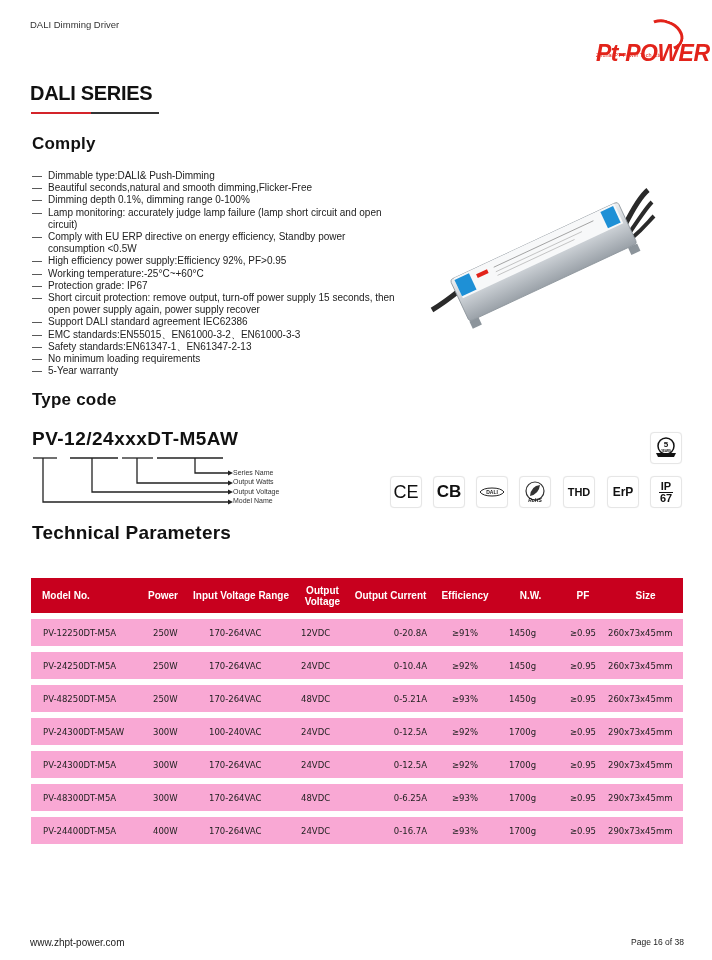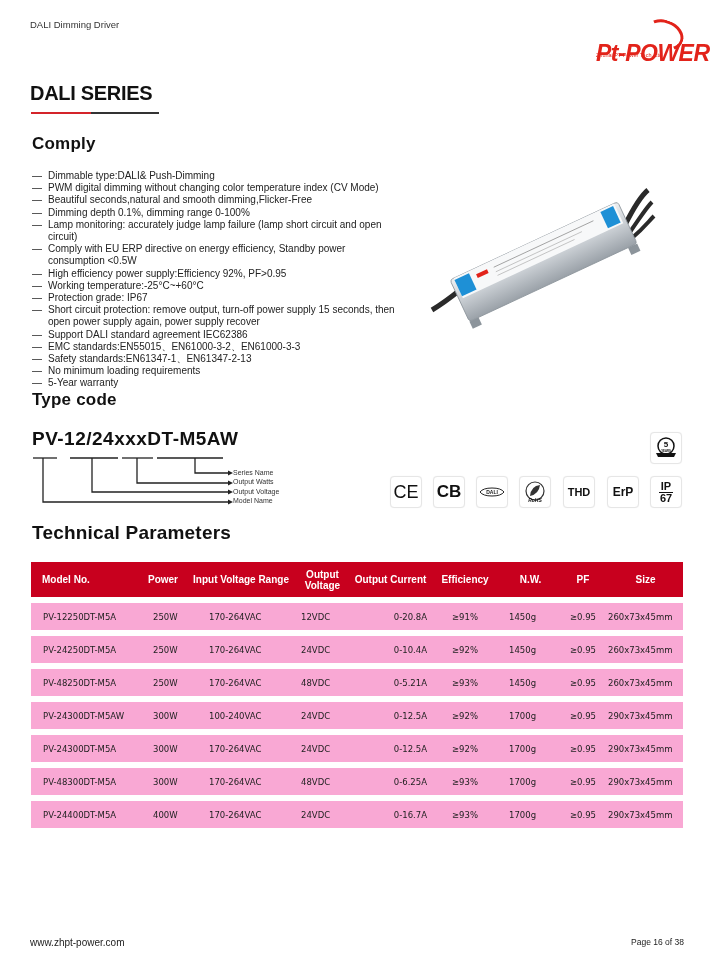--- a/index.html
+++ b/index.html
@@ -22,21 +22,21 @@
   .feature-list li { position: relative; padding-left: 16px; font-size: 10px; line-height: 12.2px; color: #222; }
   .feature-list li::before { content: "—"; position: absolute; left: 0; top: 0; color: #222; }
 
   .product-image { position: absolute; left: 420px; top: 170px; width: 240px; height: 165px; }
 
   .type-code { position: absolute; left: 32px; top: 428px; font-size: 19px; font-weight: bold; color: #111; letter-spacing: 0.5px; }
   .code-diagram { position: absolute; left: 30px; top: 455px; width: 270px; height: 60px; }
   .code-label { position: absolute; left: 203px; font-size: 7px; color: #333; white-space: nowrap; }
   .cert { position: absolute; width: 32px; height: 32px; border: 1px solid #e6e6e6; border-radius: 4px; background: #fff; display: flex; align-items: center; justify-content: center; font-weight: bold; color: #111; box-shadow: 0 0 1px rgba(0,0,0,0.08); }
 
-  .params-table { position: absolute; left: 31px; top: 562px; width: 652px; }
+  .params-table { position: absolute; left: 31px; top: 578px; width: 652px; }
   .th-row { height: 35px; background: #c8001e; display: flex; align-items: center; color: #fff; font-weight: bold; font-size: 10px; text-align: center; line-height: 11px; }
   .td-row { height: 27px; margin-top: 6px; background: #f9a8d4; display: flex; align-items: center; font-size: 8.5px; color: #222; font-family: "DejaVu Sans", sans-serif; }
   .td-row:first-of-type { margin-top: 4px; }
   .c { flex: none; }
   .c-model { width: 104px; padding-left: 12px; text-align: left; }
   .th-row .c-model { text-align: left; padding-left: 11px; }
   .c-power { width: 56px; text-align: left; padding-left: 18px; }
   .th-row .c-power { padding-left: 13px; }
   .c-input { width: 100px; text-align: left; padding-left: 18px; }
   .th-row .c-input { text-align: center; padding-left: 0; }
@@ -64,21 +64,20 @@
   <div class="logo-mark">Pt-POWER</div>
   <div class="logo-sub">Zhuhai PT Power Tech.,Ltd</div>
 </div>
 
 <div class="series-title">DALI SERIES</div>
 <div class="series-underline"></div>
 
 <div class="section-title" style="top:134px;">Comply</div>
 <ul class="feature-list">
   <li>Dimmable type:DALI&amp; Push-Dimming</li>
-  <li>PWM digital dimming without changing color temperature index (CV Mode)</li>
   <li>Beautiful seconds,natural and smooth dimming,Flicker-Free</li>
   <li>Dimming depth 0.1%, dimming range 0-100%</li>
   <li>Lamp monitoring: accurately judge lamp failure (lamp short circuit and open circuit)</li>
   <li>Comply with EU ERP directive on energy efficiency, Standby power consumption &lt;0.5W</li>
   <li>High efficiency power supply:Efficiency 92%, PF&gt;0.95</li>
   <li>Working temperature:-25°C~+60°C</li>
   <li>Protection grade: IP67</li>
   <li>Short circuit protection: remove output, turn-off power supply 15 seconds, then open power supply again, power supply recover</li>
   <li>Support DALI standard agreement IEC62386</li>
   <li>EMC standards:EN55015、EN61000-3-2、EN61000-3-3</li>

